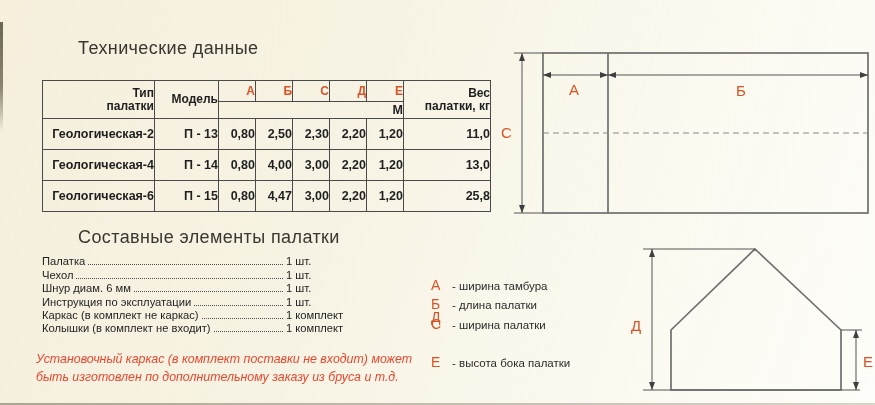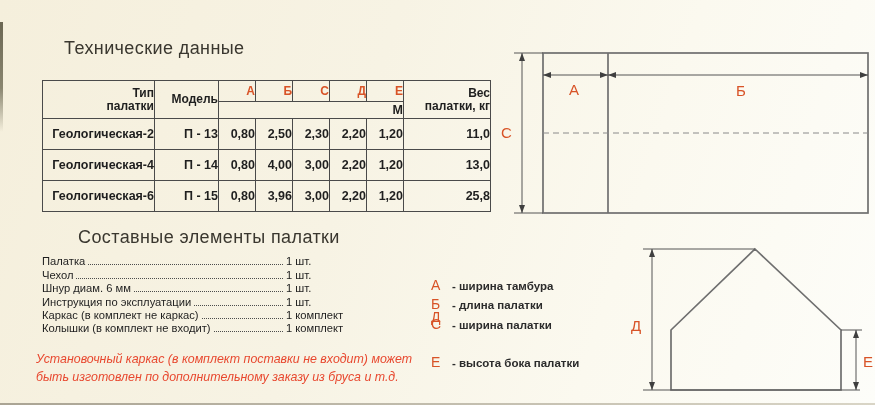--- a/index.html
+++ b/index.html
@@ -15,21 +15,21 @@
     background:linear-gradient(to bottom,#6b6753 0%,#8a8670 60%,rgba(138,134,112,0) 100%);
   }
   .scan-edge-bottom{
     position:absolute;left:0;bottom:0;width:100%;height:2px;
     background:linear-gradient(to right,#aaa494,#d9d5c6);
   }
   .title{
     position:absolute;margin:0;
     font-size:18px;font-weight:500;color:#3a372f;letter-spacing:.4px;
   }
-  .t1{left:64px;top:38px;}
+  .t1{left:78px;top:38px;}
   .t2{left:78px;top:227px;}
 
   
   table.spec{
     position:absolute;left:42px;top:80px;
     border-collapse:collapse;table-layout:fixed;
     color:#1f1f1f;
   }
   table.spec td{
     border:1.6px solid #4a4a4a;
@@ -53,21 +53,21 @@
   .note{
     position:absolute;left:36px;top:350px;width:400px;
     font-size:12.4px;font-style:italic;color:#e8482f;line-height:18px;
     white-space:pre-line;
   }
 
   
   .legend{position:absolute;left:431px;top:252px;}
   .legend-row{display:flex;align-items:baseline;height:19.3px;}
   .legend-letter{width:21px;color:#d85327;font-size:14px;line-height:14px;}
-  .legend-desc{font-size:11.5px;font-weight:bold;color:#2b2b2b;margin-top:28px;}
+  .legend-desc{font-size:11.5px;font-weight:normal;color:#2b2b2b;margin-top:28px;}
 
   
   svg{position:absolute;overflow:visible;}
   .svg-plan{left:493px;top:24px;}
   .svg-profile{left:628px;top:236px;}
   .shape{stroke:#6f6f6f;stroke-width:1.7;fill:none;}
   .dim{stroke:#555;stroke-width:1;fill:none;}
   .dash{stroke:#8a8a8a;stroke-width:1;fill:none;stroke-dasharray:6 4;}
   .ah{fill:#3f3f3f;stroke:none;}
   .dimlabel{fill:#d85327;font-family:"Liberation Sans",sans-serif;font-size:15px;}
@@ -125,21 +125,21 @@
         <td>4,00</td>
         <td>3,00</td>
         <td>2,20</td>
         <td>1,20</td>
         <td>13,0</td>
       </tr>
       <tr class="data">
         <td>Геологическая-6</td>
         <td>П - 15</td>
         <td>0,80</td>
-        <td>3,96</td>
+        <td>4,47</td>
         <td>3,00</td>
         <td>2,20</td>
         <td>1,20</td>
         <td>25,8</td>
       </tr>
     </tbody>
   </table>
 
   <h2 class="title t2">Составные элементы палатки</h2>
 

